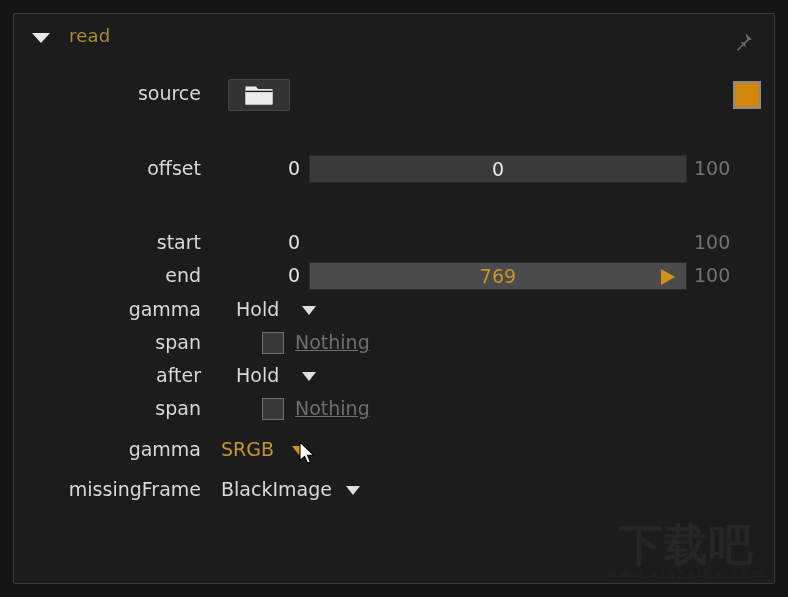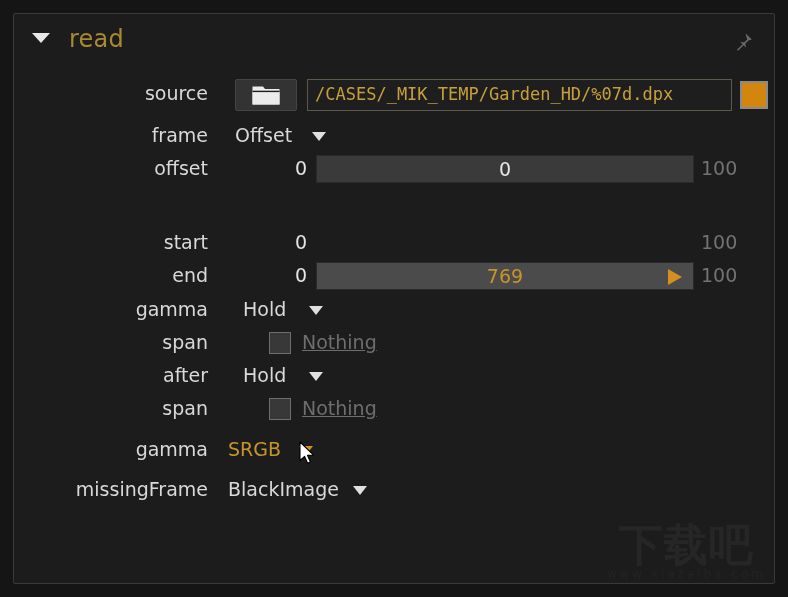--- a/index.html
+++ b/index.html
@@ -47,36 +47,36 @@
     top: 19px;
     width: 0; height: 0;
     border-left: 9px solid transparent;
     border-right: 9px solid transparent;
     border-top: 10px solid #e8e8e8;
   }
   .node-title {
     position: absolute;
     left: 55px;
     top: 11px;
-    font-size: 24px;
+    font-size: 18px;
     color: #a98a32;
     letter-spacing: 0.2px;
   }
   .pin-icon {
     position: absolute;
     right: 19px;
     top: 16px;
     width: 26px;
     height: 26px;
   }
 
   
   .row {
     position: absolute;
-    left: 7px;
+    left: 0;
     width: 100%;
     height: 30px;
   }
   .lbl {
     position: absolute;
     right: 573px;              
     top: 0;
     font-size: 19px;
     color: #d9d9d9;
     white-space: nowrap;
@@ -270,31 +270,23 @@
 
     <div class="row" style="top:65px;">
       <div class="lbl">source</div>
       <div class="folder-btn">
         <svg class="folder-glyph" viewBox="0 0 28 21">
           <path d="M0.5 2 H11 L13 4.6 H27.5 V20 H0.5 Z" fill="#ececec"></path>
           <rect x="0.5" y="7" width="27" height="13" fill="#ececec"></rect>
           <rect x="0.5" y="6.2" width="27" height="1.4" fill="#1c1c1c"></rect>
         </svg>
       </div>
-      <div class="path-field">
-        <div class="path-text" title="/path/to/sequence/%07d.dpx">/CASES/_MIK_TEMP/Garden_HD/%07d.dpx</div>
-      </div>
       <div class="swatch"></div>
     </div>
 
-    <div class="row" style="top:107px;">
-      <div class="lbl">frame</div>
-      <div class="val-text" style="left:214px;">Offset</div>
-      <div class="caret" style="left:291px; top:11px;"></div>
-    </div>
 
     <div class="row" style="top:140px;">
       <div class="lbl">offset</div>
       <div class="slider-min">0</div>
       <div class="slider-track">
         <div class="slider-value">0</div>
       </div>
       <div class="slider-max">100</div>
     </div>
 

